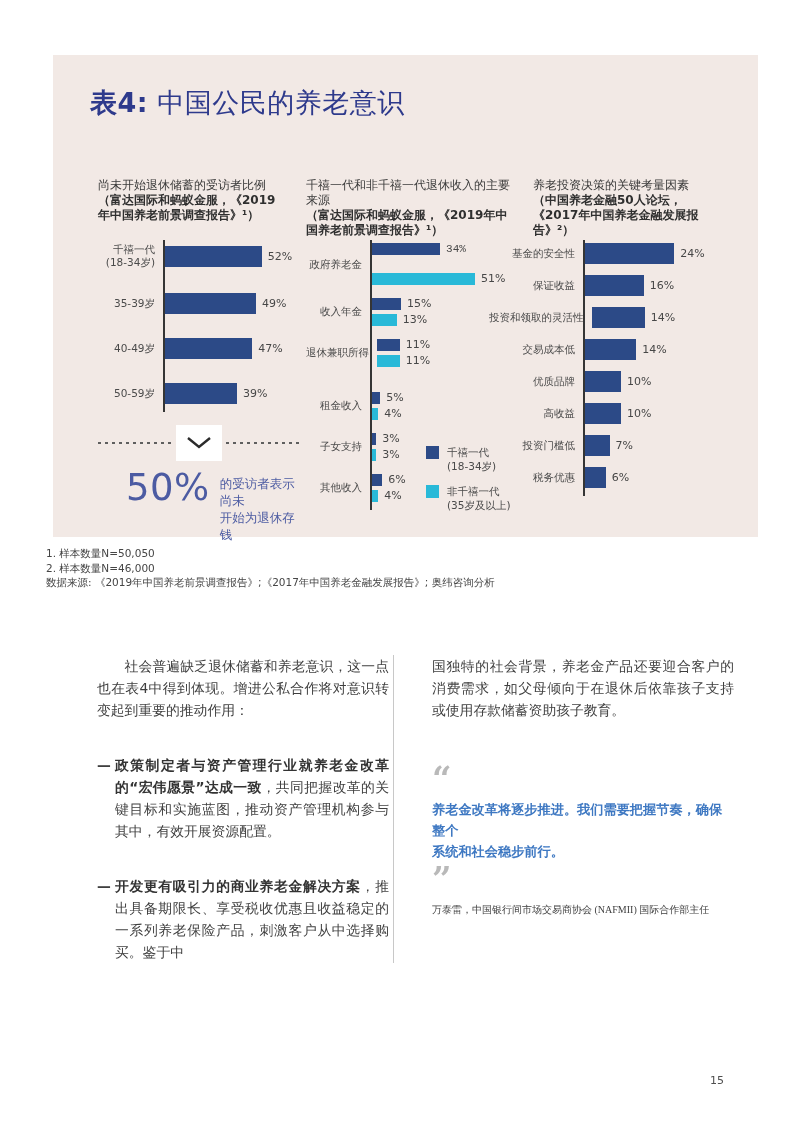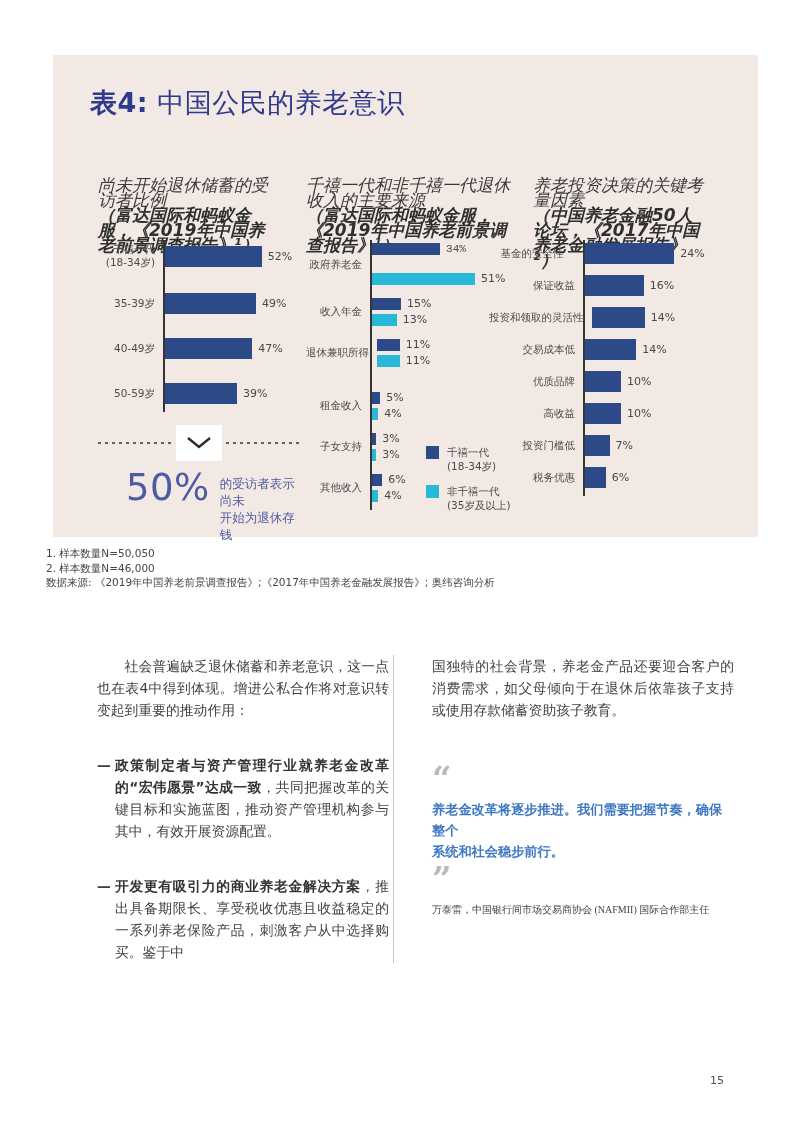--- a/index.html
+++ b/index.html
@@ -10,21 +10,21 @@
     -webkit-font-smoothing:antialiased;
   }
 
   
   .panel { position:absolute; left:53px; top:55px; width:705px; height:482px; background:#f2e9e5; }
   .panel-title { position:absolute; left:37px; top:30px; margin:0; font-size:27px; font-weight:400; color:#2e3a8c; letter-spacing:0.5px; }
   .tbold { font-weight:700; }
 
   .charts { position:absolute; left:45px; top:123px; display:grid; grid-template-columns:202px 212px 212px; column-gap:6px; }
 
-  .chart-header { height:65px; font-size:17px; line-height:15px; color:#3a3a3a;font-style:italic; }
+  .chart-header { height:65px; font-size:12px; line-height:15px; color:#3a3a3a; }
   .ch-title { display:block; font-weight:400; }
   .ch-source { display:block; font-weight:700; color:#2f2f2f; }
   .hw1 { max-width:178px; }
   .hw2 { max-width:212px; }
   .hw3 { max-width:182px; padding-left:9px; }
 
   .chart { position:relative; }
   .chart3 { margin-left:-35px; }
   .axis { position:absolute; top:-3px; bottom:-8px; width:1.5px; background:#353535; }
 
@@ -250,21 +250,21 @@
           </div>
       </div>
 
       <div>
         <div class="chart-header hw3">
           <span class="ch-title">养老投资决策的关键考量因素</span>
           <span class="ch-source">（中国养老金融50人论坛，《2017年中国养老金融发展报告》²）</span>
         </div>
         <div class="chart chart3">
             <div class="crow" style="margin-bottom: 11px;">
-              <div class="clabel" style="flex: 0 0 94px; justify-content: center;">
+              <div class="clabel" style="flex: 0 0 94px;">
                 <span>基金的安全性</span>
               </div>
               <div class="cbar" style="width: 91.2px; height: 21px; background: rgb(44, 74, 135);"></div>
               <span class="cval">24%</span>
             </div>
             <div class="crow" style="margin-bottom: 11px;">
               <div class="clabel" style="flex: 0 0 94px;">
                 <span>保证收益</span>
               </div>
               <div class="cbar" style="width: 60.8px; height: 21px; background: rgb(44, 74, 135);"></div>

